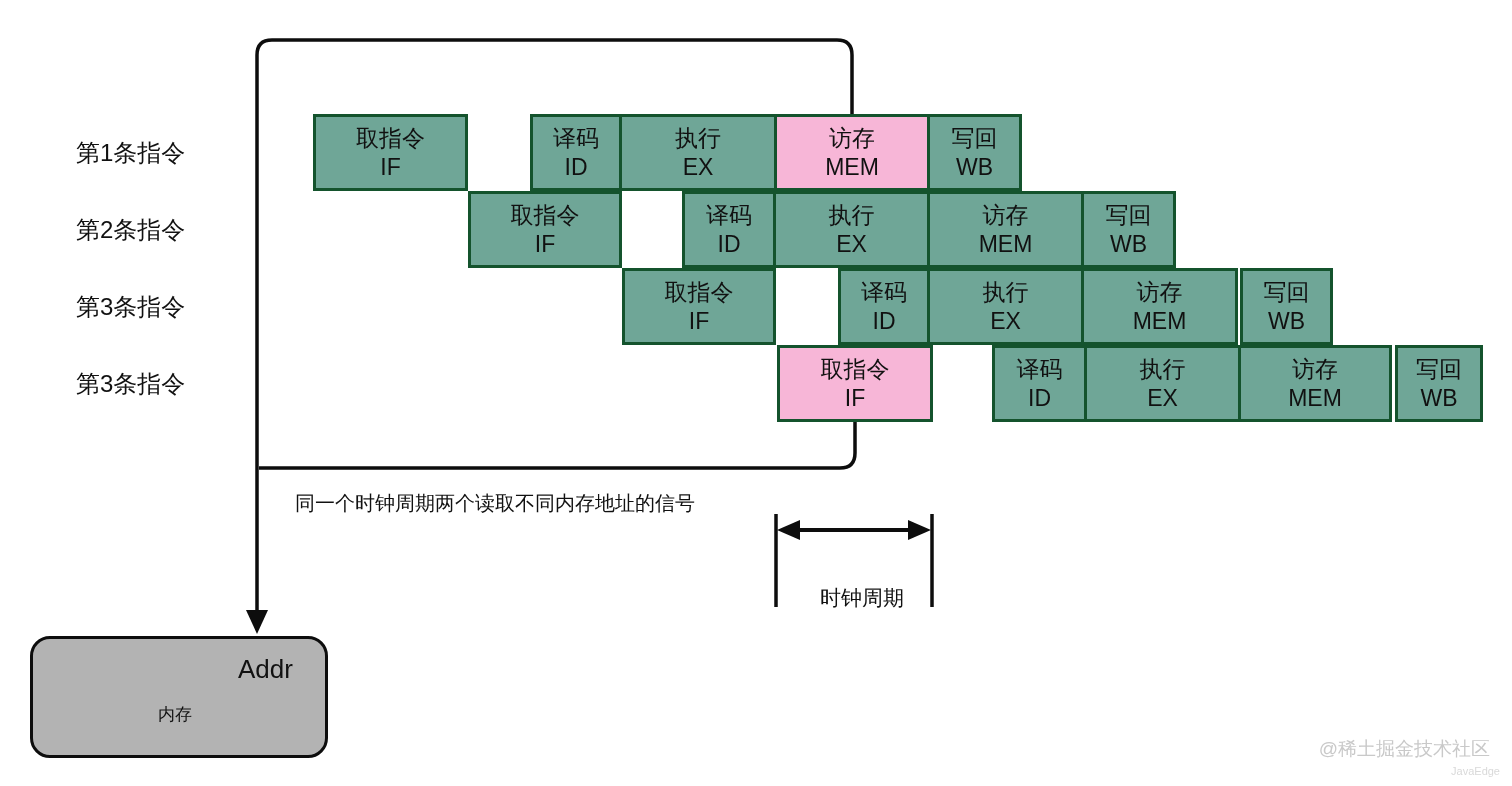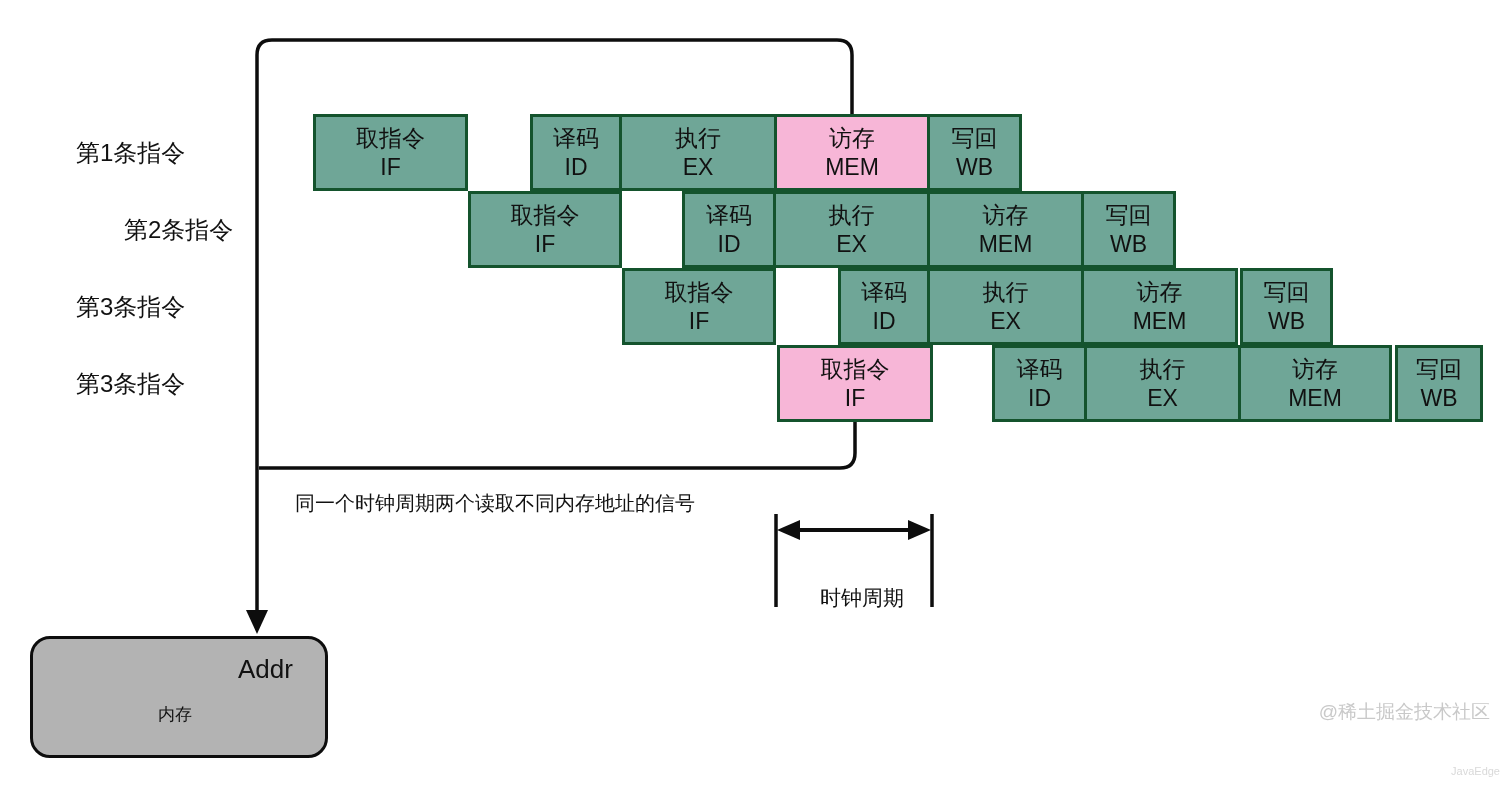--- a/index.html
+++ b/index.html
@@ -18,21 +18,21 @@
     text-align:left;white-space:nowrap;
   }
   .annotation{position:absolute;left:295px;top:490px;font-size:20px;line-height:26px;white-space:nowrap;}
   .clock-label{position:absolute;left:776px;top:584px;width:156px;text-align:center;font-size:21px;white-space:nowrap;padding-left:8px;}
   .memory-box{
     position:absolute;left:30px;top:636px;width:298px;height:122px;box-sizing:border-box;
     background:#b3b3b3;border:3px solid #0d0d0d;border-radius:20px;
   }
   .memory-port{position:absolute;left:238px;top:654px;font-size:26px;}
   .memory-label{position:absolute;left:158px;top:683px;font-size:17px;margin-top:20px;}
-  .watermark-1{position:absolute;right:22px;top:699px;font-size:19px;color:#c9c9c9;white-space:nowrap;}
+  .watermark-1{position:absolute;right:22px;top:736px;font-size:19px;color:#c9c9c9;white-space:nowrap;}
   .watermark-2{position:absolute;right:12px;top:765px;font-size:11px;color:#d9d9d9;white-space:nowrap;}
 </style>
 </head>
 <body>
 
 <div class="canvas">
 
   <svg class="overlay" viewBox="0 0 1512 786" xmlns="http://www.w3.org/2000/svg">
 
     <path d="M 852 114 L 852 55 Q 852 40 837 40 L 272 40 Q 257 40 257 55 L 257 616" fill="none" stroke="#0d0d0d" stroke-width="3.5"></path>
@@ -64,21 +64,21 @@
         <div>EX</div>
       </div>
       <div class="cell" style="left: 774px; top: 114px; width: 156px; background: rgb(247, 182, 215);">
         <div>访存</div>
         <div>MEM</div>
       </div>
       <div class="cell" style="left: 927px; top: 114px; width: 95px; background: rgb(111, 166, 151);">
         <div>写回</div>
         <div>WB</div>
       </div>
-      <div class="row-label" style="top: 215.5px; margin-left: 48px;">第2条指令</div>
+      <div class="row-label" style="top: 215.5px;">第2条指令</div>
       <div class="cell" style="left: 468px; top: 191px; width: 154px; background: rgb(111, 166, 151);">
         <div>取指令</div>
         <div>IF</div>
       </div>
       <div class="cell" style="left: 682px; top: 191px; width: 94px; background: rgb(111, 166, 151);">
         <div>译码</div>
         <div>ID</div>
       </div>
       <div class="cell" style="left: 773px; top: 191px; width: 157px; background: rgb(111, 166, 151);">
         <div>执行</div>

